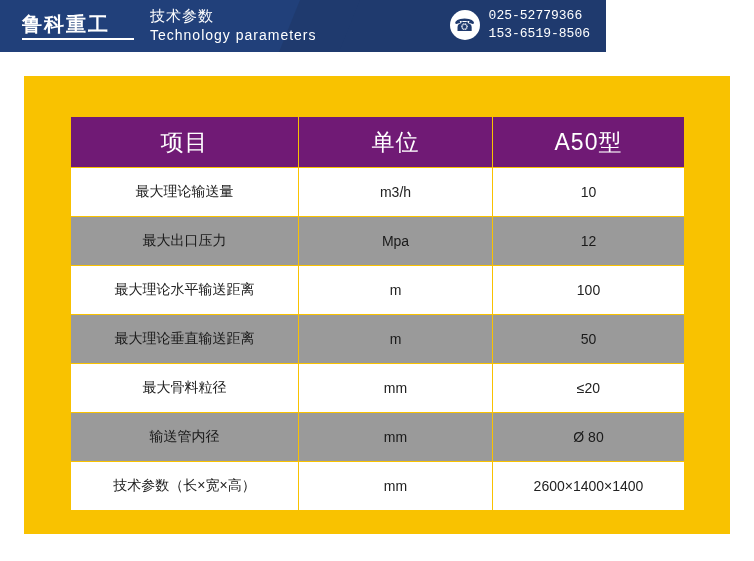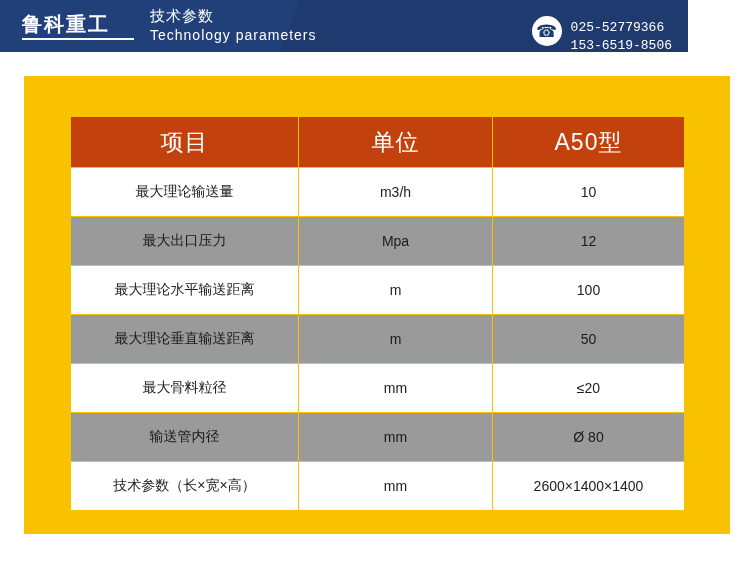--- a/index.html
+++ b/index.html
@@ -10,21 +10,21 @@
     width: 754px;
     height: 561px;
     background: #ffffff;
     font-family: "Liberation Sans", sans-serif;
     overflow: hidden;
   }
 
   
   .header {
     position: relative;
-    width: 688px;
+    width: 606px;
     height: 52px;
     background: #1f3a6e;
     overflow: hidden;
   }
   .header-left-band {
     position: absolute;
     left: 0;
     top: 0;
     width: 330px;
     height: 52px;
@@ -97,21 +97,20 @@
     align-items: center;
     justify-content: center;
     font-size: 17px;
     margin-right: 9px;
   }
   .phone-numbers {
     color: #ffffff;
     font-size: 13px;
     font-family: "Liberation Mono", monospace;
     line-height: 18px;
-    margin-top: 12px;
   }
 
   
   .yellow-frame {
     position: absolute;
     left: 24px;
     top: 76px;
     width: 706px;
     height: 458px;
     background: #f9c200;
@@ -131,21 +130,21 @@
     border-collapse: collapse;
     width: 614px;
     table-layout: fixed;
   }
   table.spec th, table.spec td {
     border: 1px solid #f9c200;
     text-align: center;
     vertical-align: middle;
   }
   table.spec thead th {
-    background: #c2410c;
+    background: #701a75;
     color: #ffffff;
     font-size: 23px;
     font-weight: normal;
     height: 48px;
     border: 1px solid #f9c200;
     letter-spacing: 1px;
   }
   table.spec tbody td {
     height: 46px;
     font-size: 14px;

